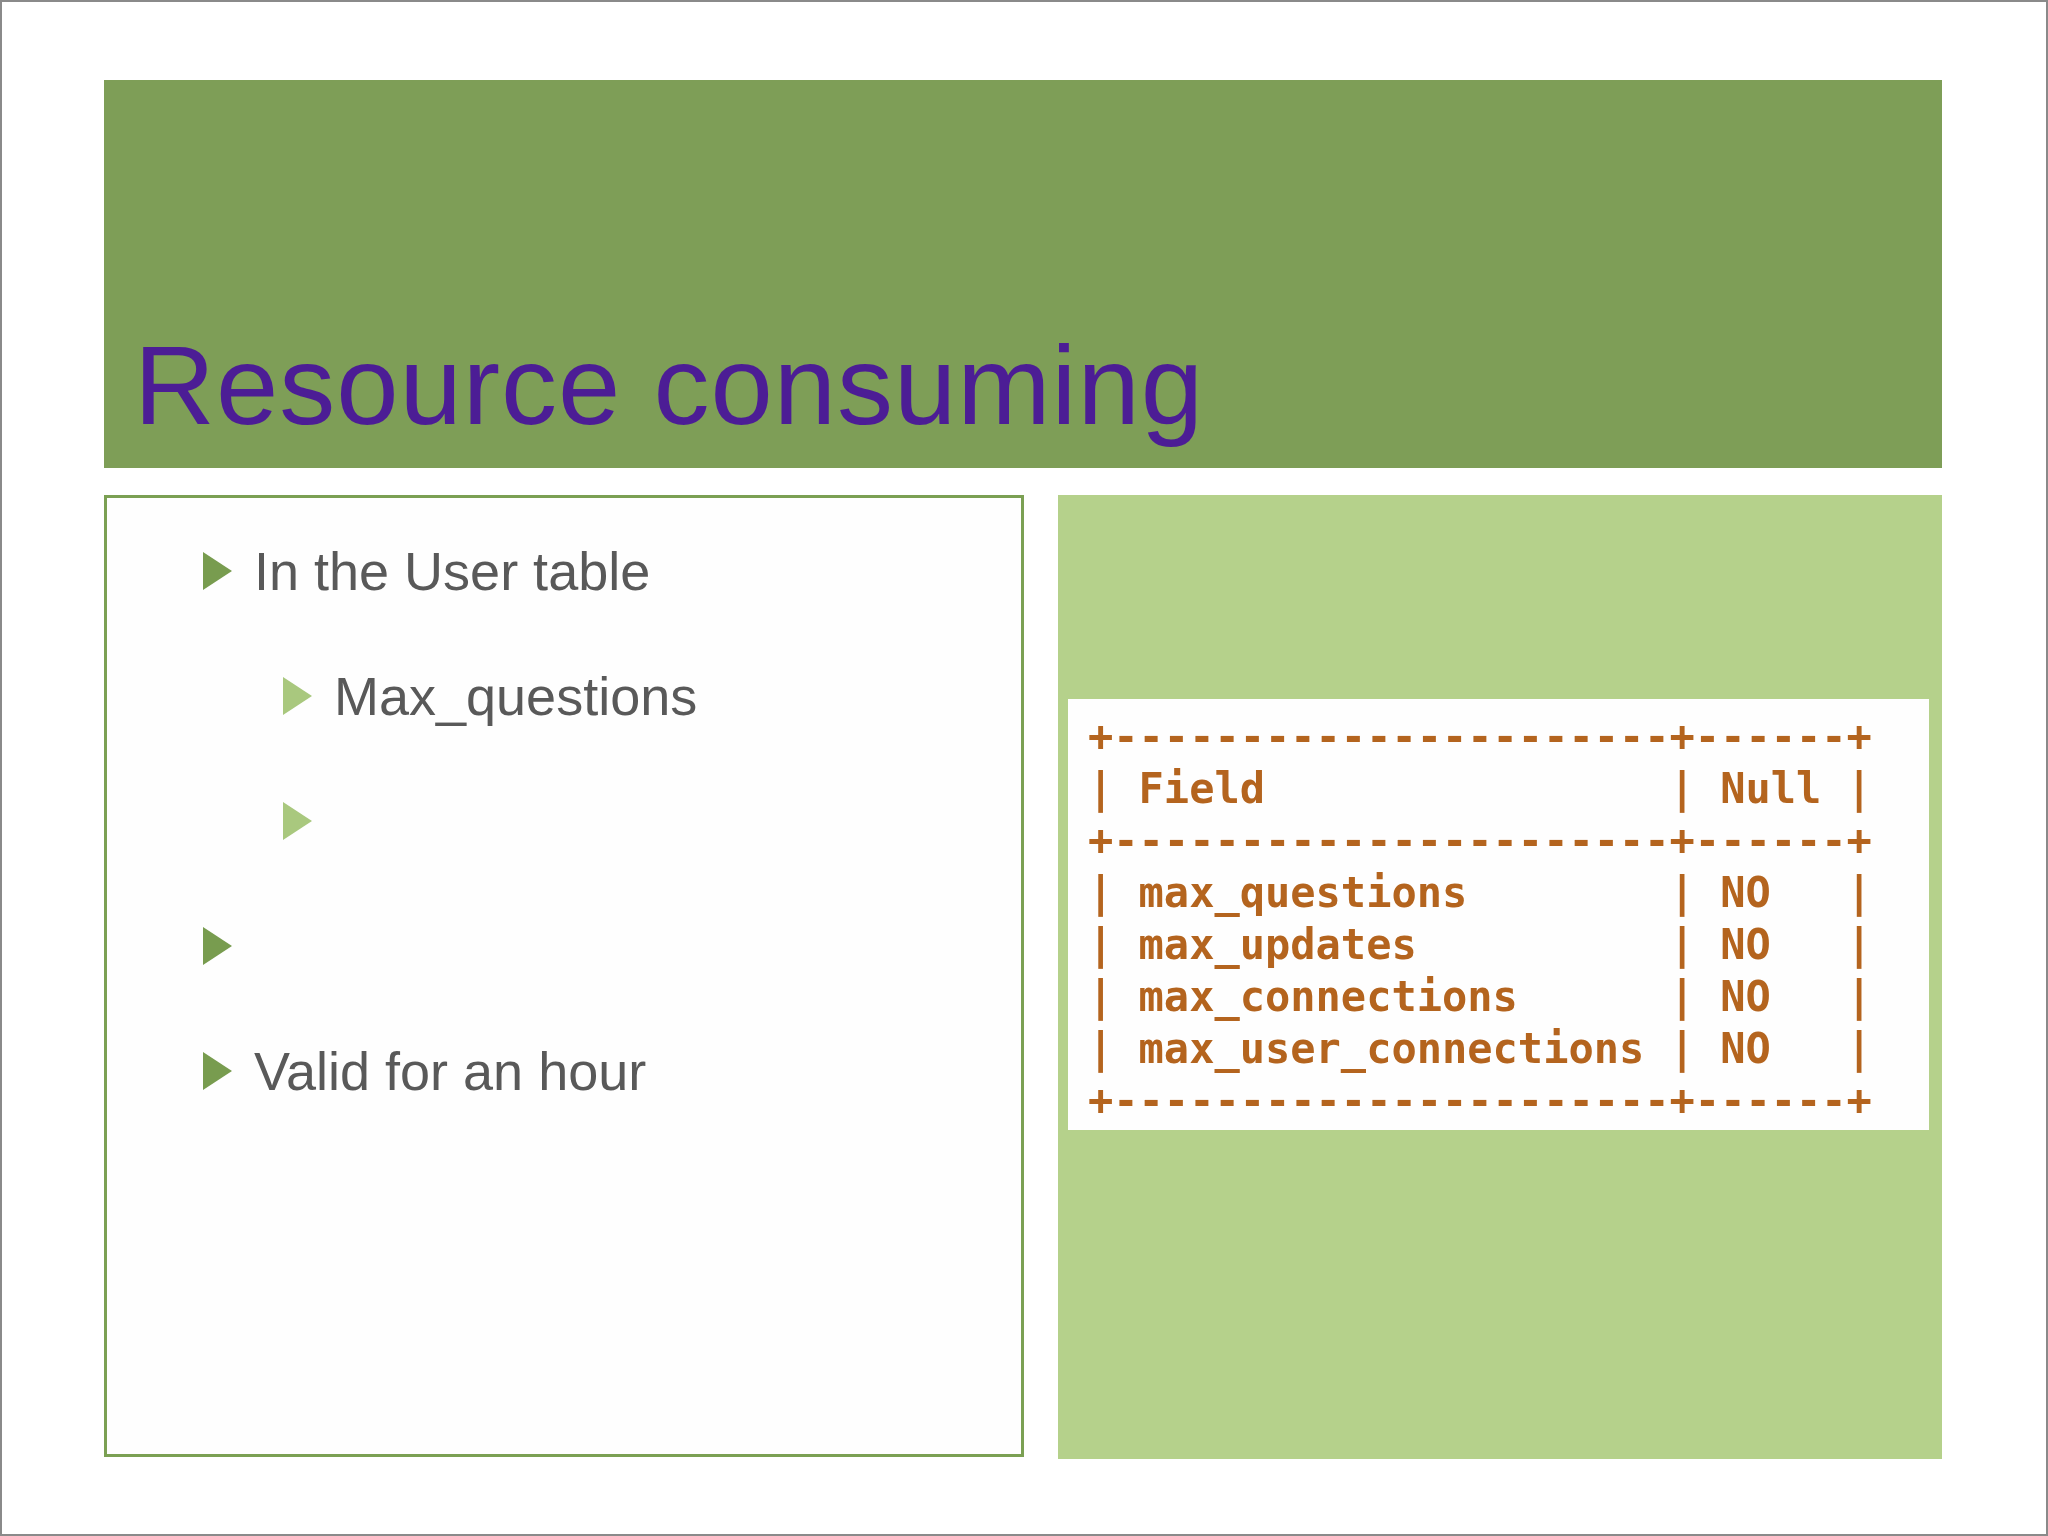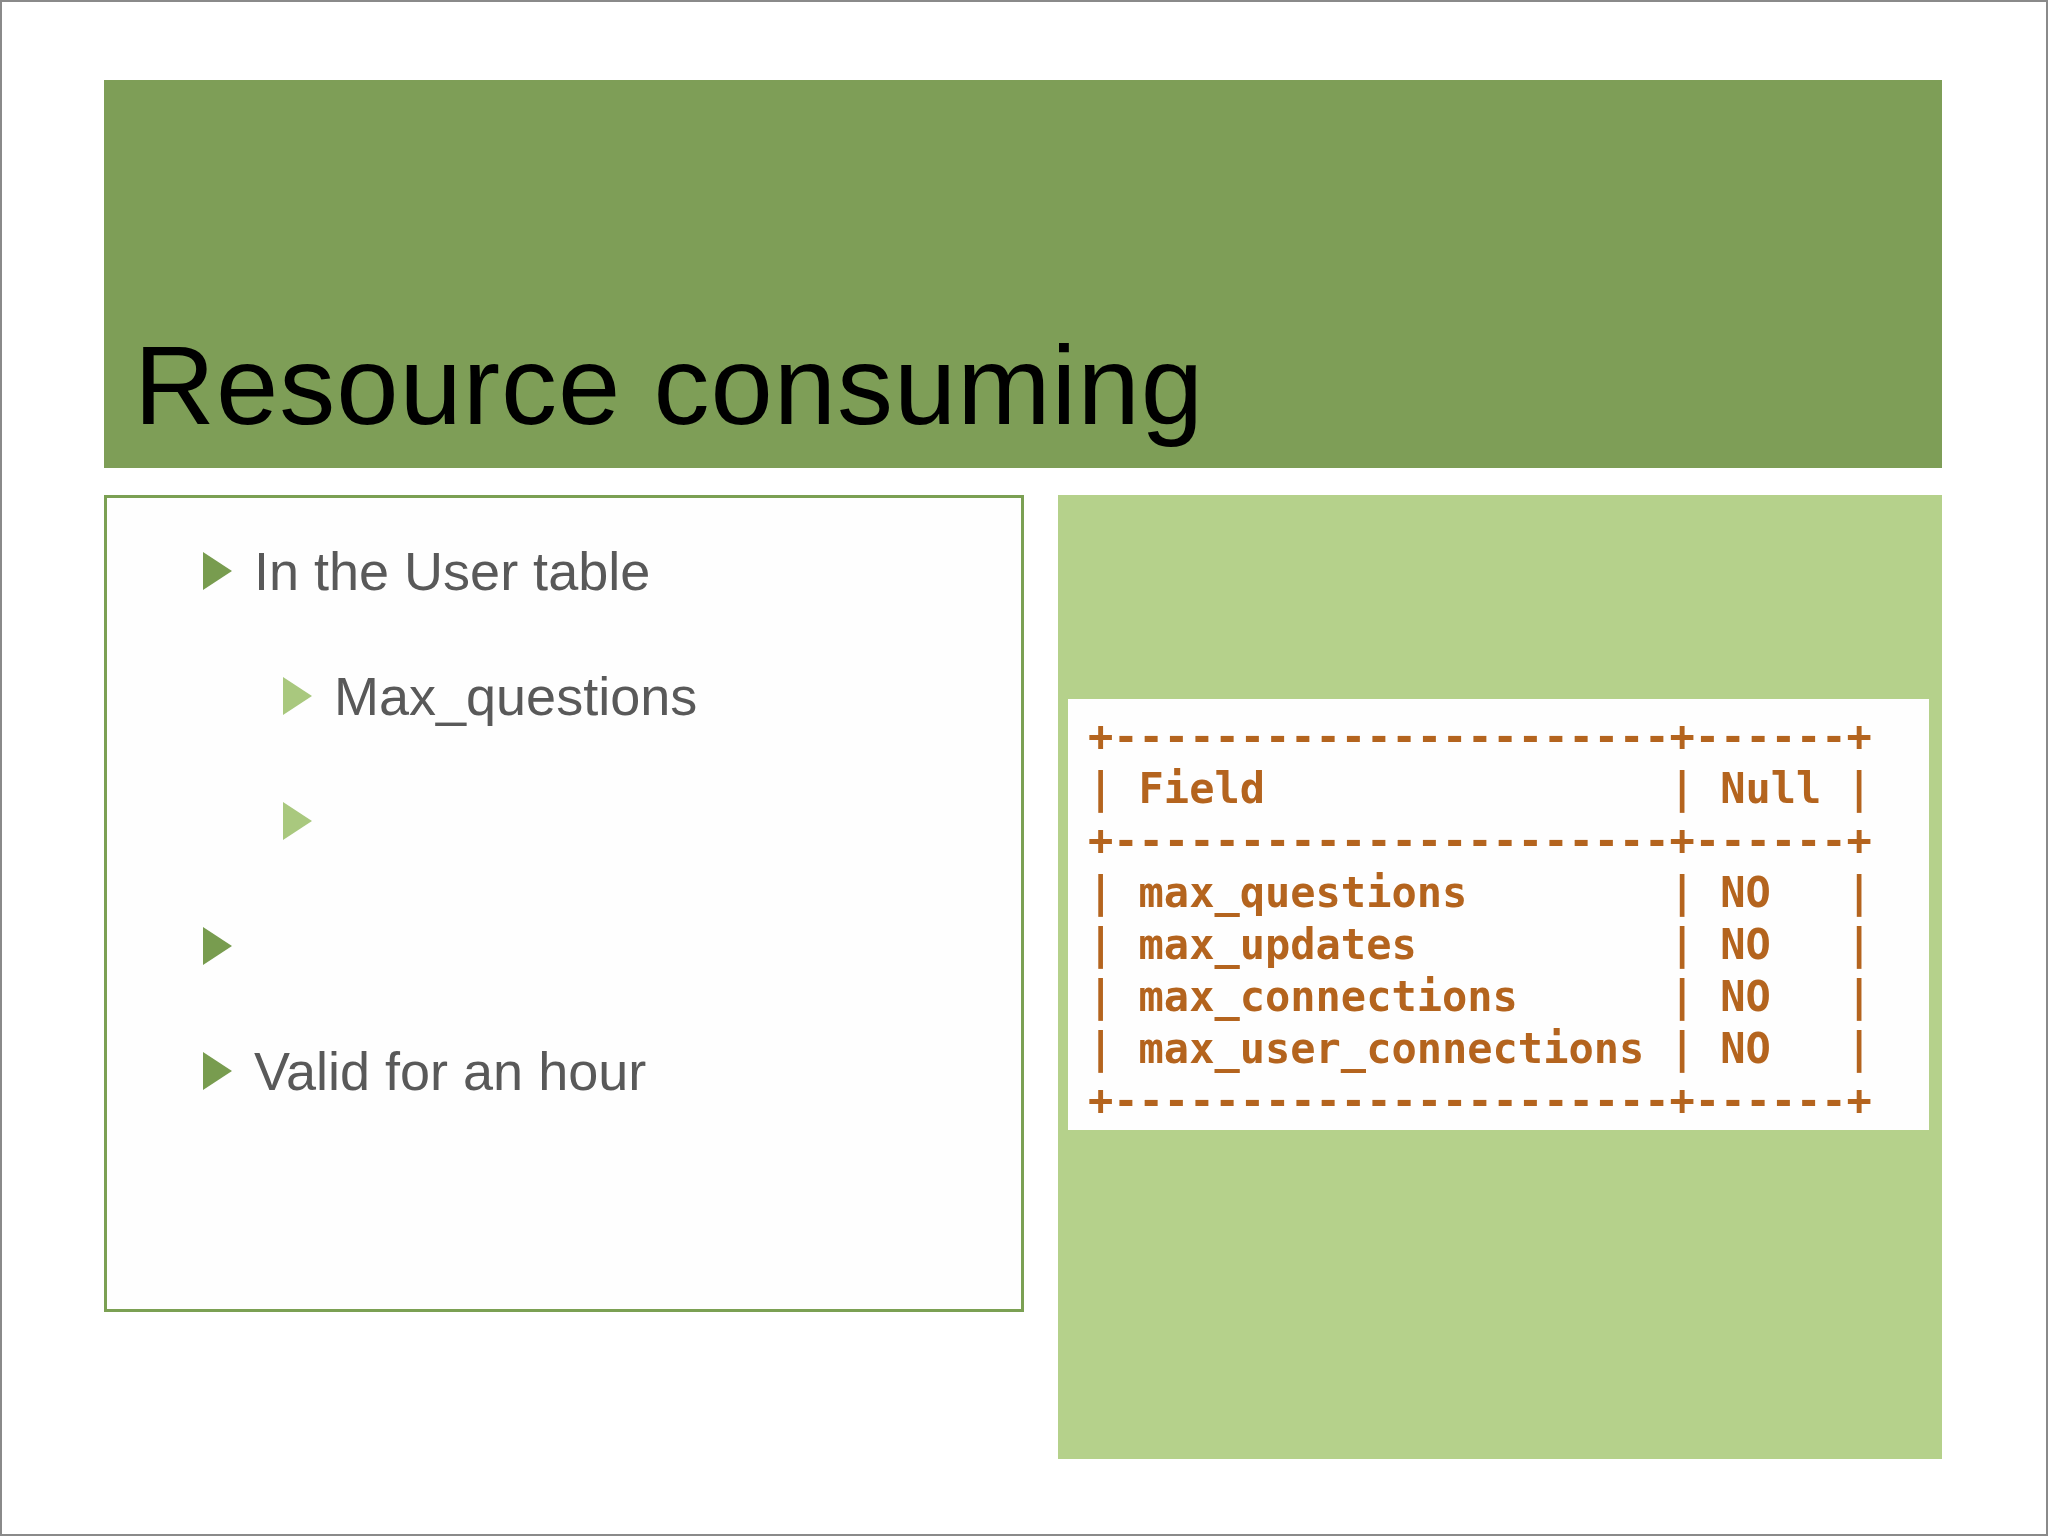--- a/index.html
+++ b/index.html
@@ -35,32 +35,32 @@
     height: 388px;
     background: var(--header-green);
     display: flex;
     align-items: flex-end;
   }
   .slide-title {
     padding: 0 0 26px 30px;
     font-size: 112px;
     font-weight: 300;
     letter-spacing: 1px;
-    color: #000000;
+    color: #4c1d95;
     line-height: 1.0;
     white-space: nowrap;
   }
 
   
   .left-panel {
     position: absolute;
     left: 102px;
     top: 493px;
     width: 920px;
-    height: 817px;
+    height: 962px;
     background: #fefefe;
     border: 3px solid var(--border-green);
   }
   .bullet-list {
     padding-top: 10px;
   }
   .bullet-item {
     height: 125px;
     display: flex;
     align-items: center;

